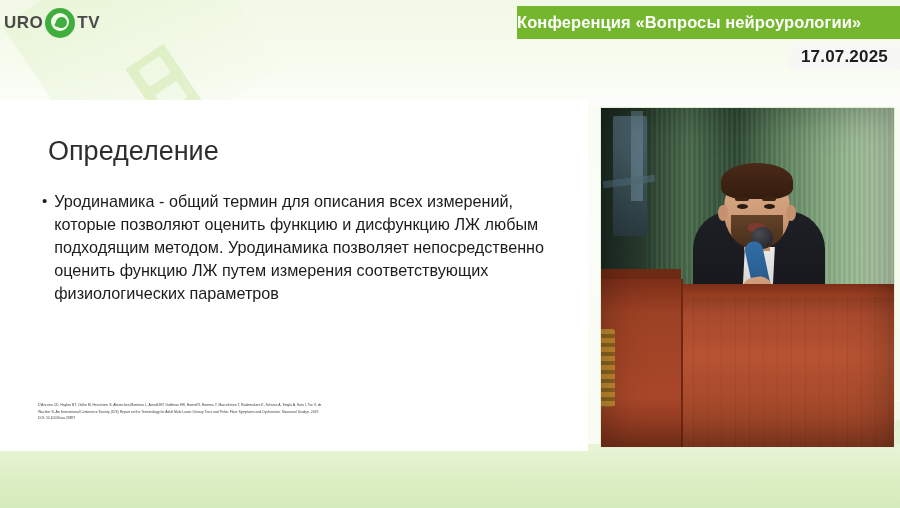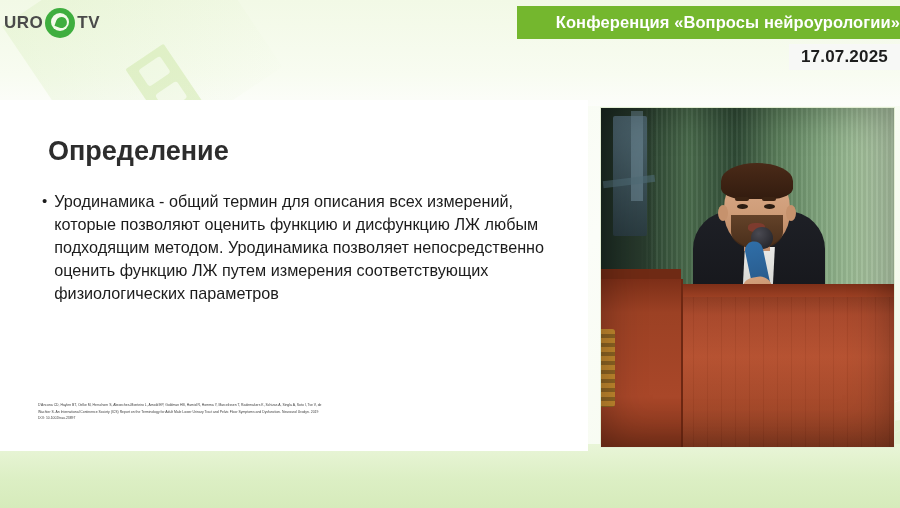--- a/index.html
+++ b/index.html
@@ -37,30 +37,30 @@
   .logo{position:absolute;left:4px;top:4px;width:108px;height:38px;display:flex;align-items:center;gap:2px;}
   .logo .txt{font-size:17px;font-weight:bold;color:#4a4a4a;letter-spacing:.5px;}
   .logo .mark{position:relative;width:30px;height:30px;border-radius:50%;
       background:#3fae3f;display:inline-block;}
   .logo .mark::before{content:"";position:absolute;left:6px;top:5px;width:18px;height:18px;
       border-radius:50%;background:#f4fbea;}
   .logo .mark::after{content:"";position:absolute;left:11px;top:9px;width:11px;height:11px;
       border-radius:50% 50% 50% 0;background:#3fae3f;transform:rotate(20deg);}
 
   .title-bar{position:absolute;left:517px;top:6px;width:383px;height:33px;
-      background:#74b72e;display:flex;align-items:center;justify-content:flex-end;}
+      background:#74b72e;display:flex;align-items:center;justify-content:flex-start;}
   .title-bar span{color:#ffffff;font-size:16.5px;font-weight:bold;letter-spacing:.1px;}
 
   .date-badge{position:absolute;right:0px;top:44px;height:26px;padding:0 12px;
       background:#f7f8f6;display:flex;align-items:center;justify-content:center;}
   .date-badge span{color:#1d1d1d;font-size:17px;font-weight:bold;letter-spacing:.2px;}
 
   
   .slide{position:absolute;left:0;top:106px;width:588px;height:345px;background:#ffffff;}
-  .slide-title{position:absolute;left:48px;top:30px;font-size:27px;color:#2d2d2d;font-weight:700;}
+  .slide-title{position:absolute;left:48px;top:30px;font-size:27px;color:#2d2d2d;font-weight:400;}
 
   .bullets{position:absolute;left:42px;top:84px;width:520px;}
   .bullet{display:flex;gap:7px;font-size:16.2px;line-height:1.42;color:#1c1c1c;}
   .bullet .dot{flex:0 0 auto;font-size:15px;line-height:1.42;}
   .bullet .body{flex:1 1 auto;}
 
   .citation{position:absolute;left:38px;top:296px;width:286px;
       font-size:3.4px;line-height:1.95;color:#3c3c3c;letter-spacing:.01px;}
 
   

